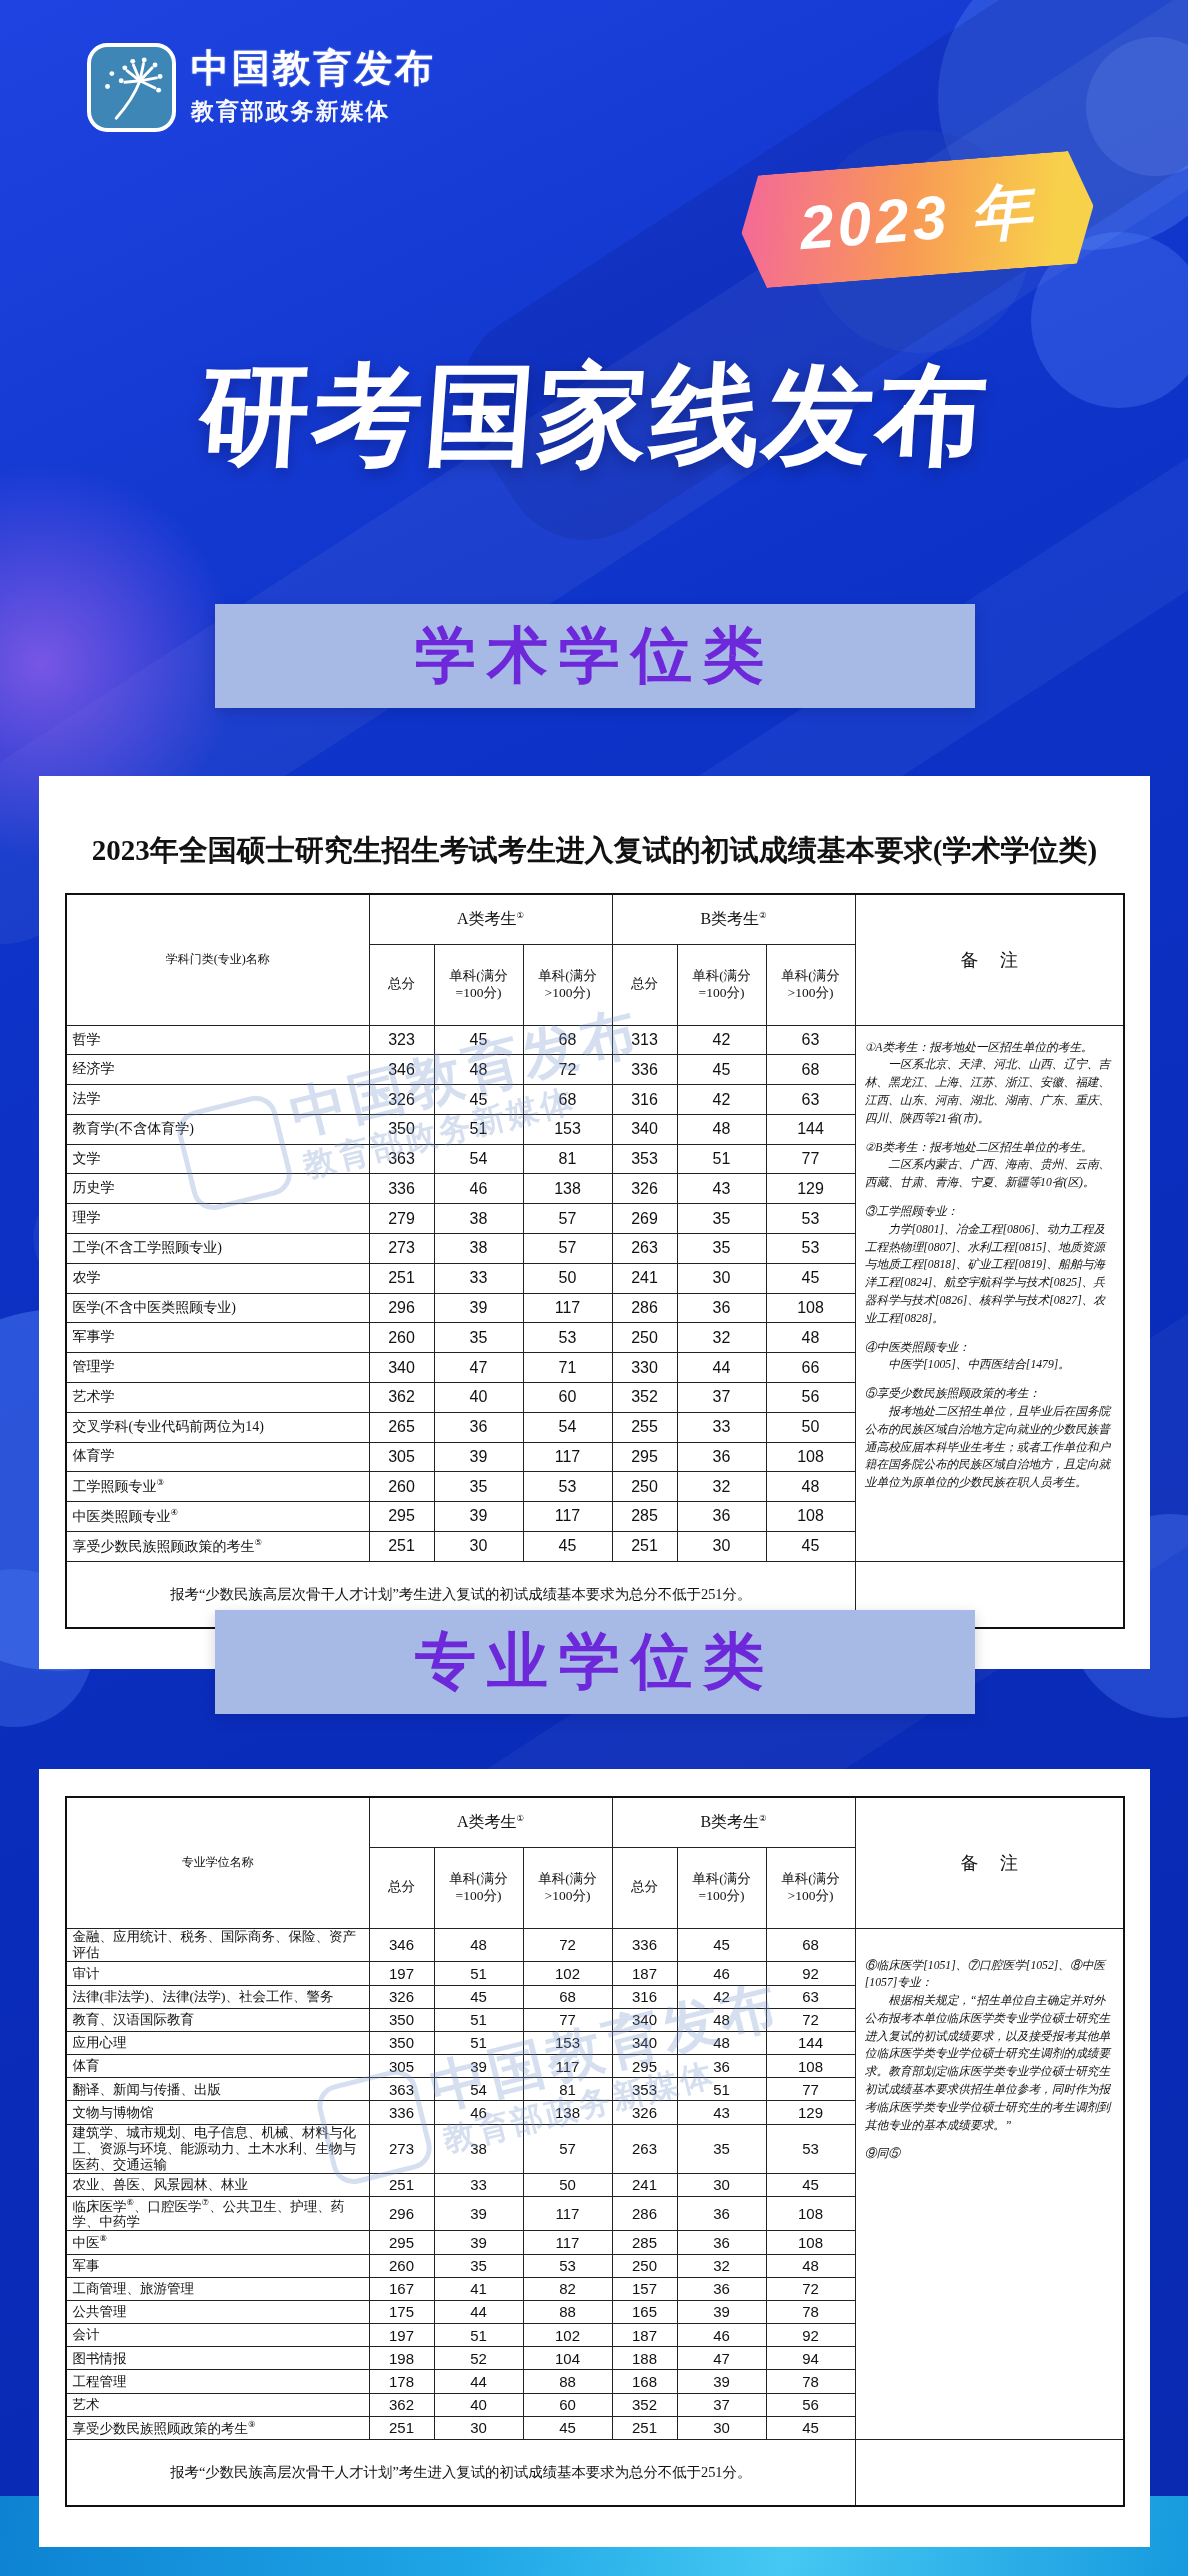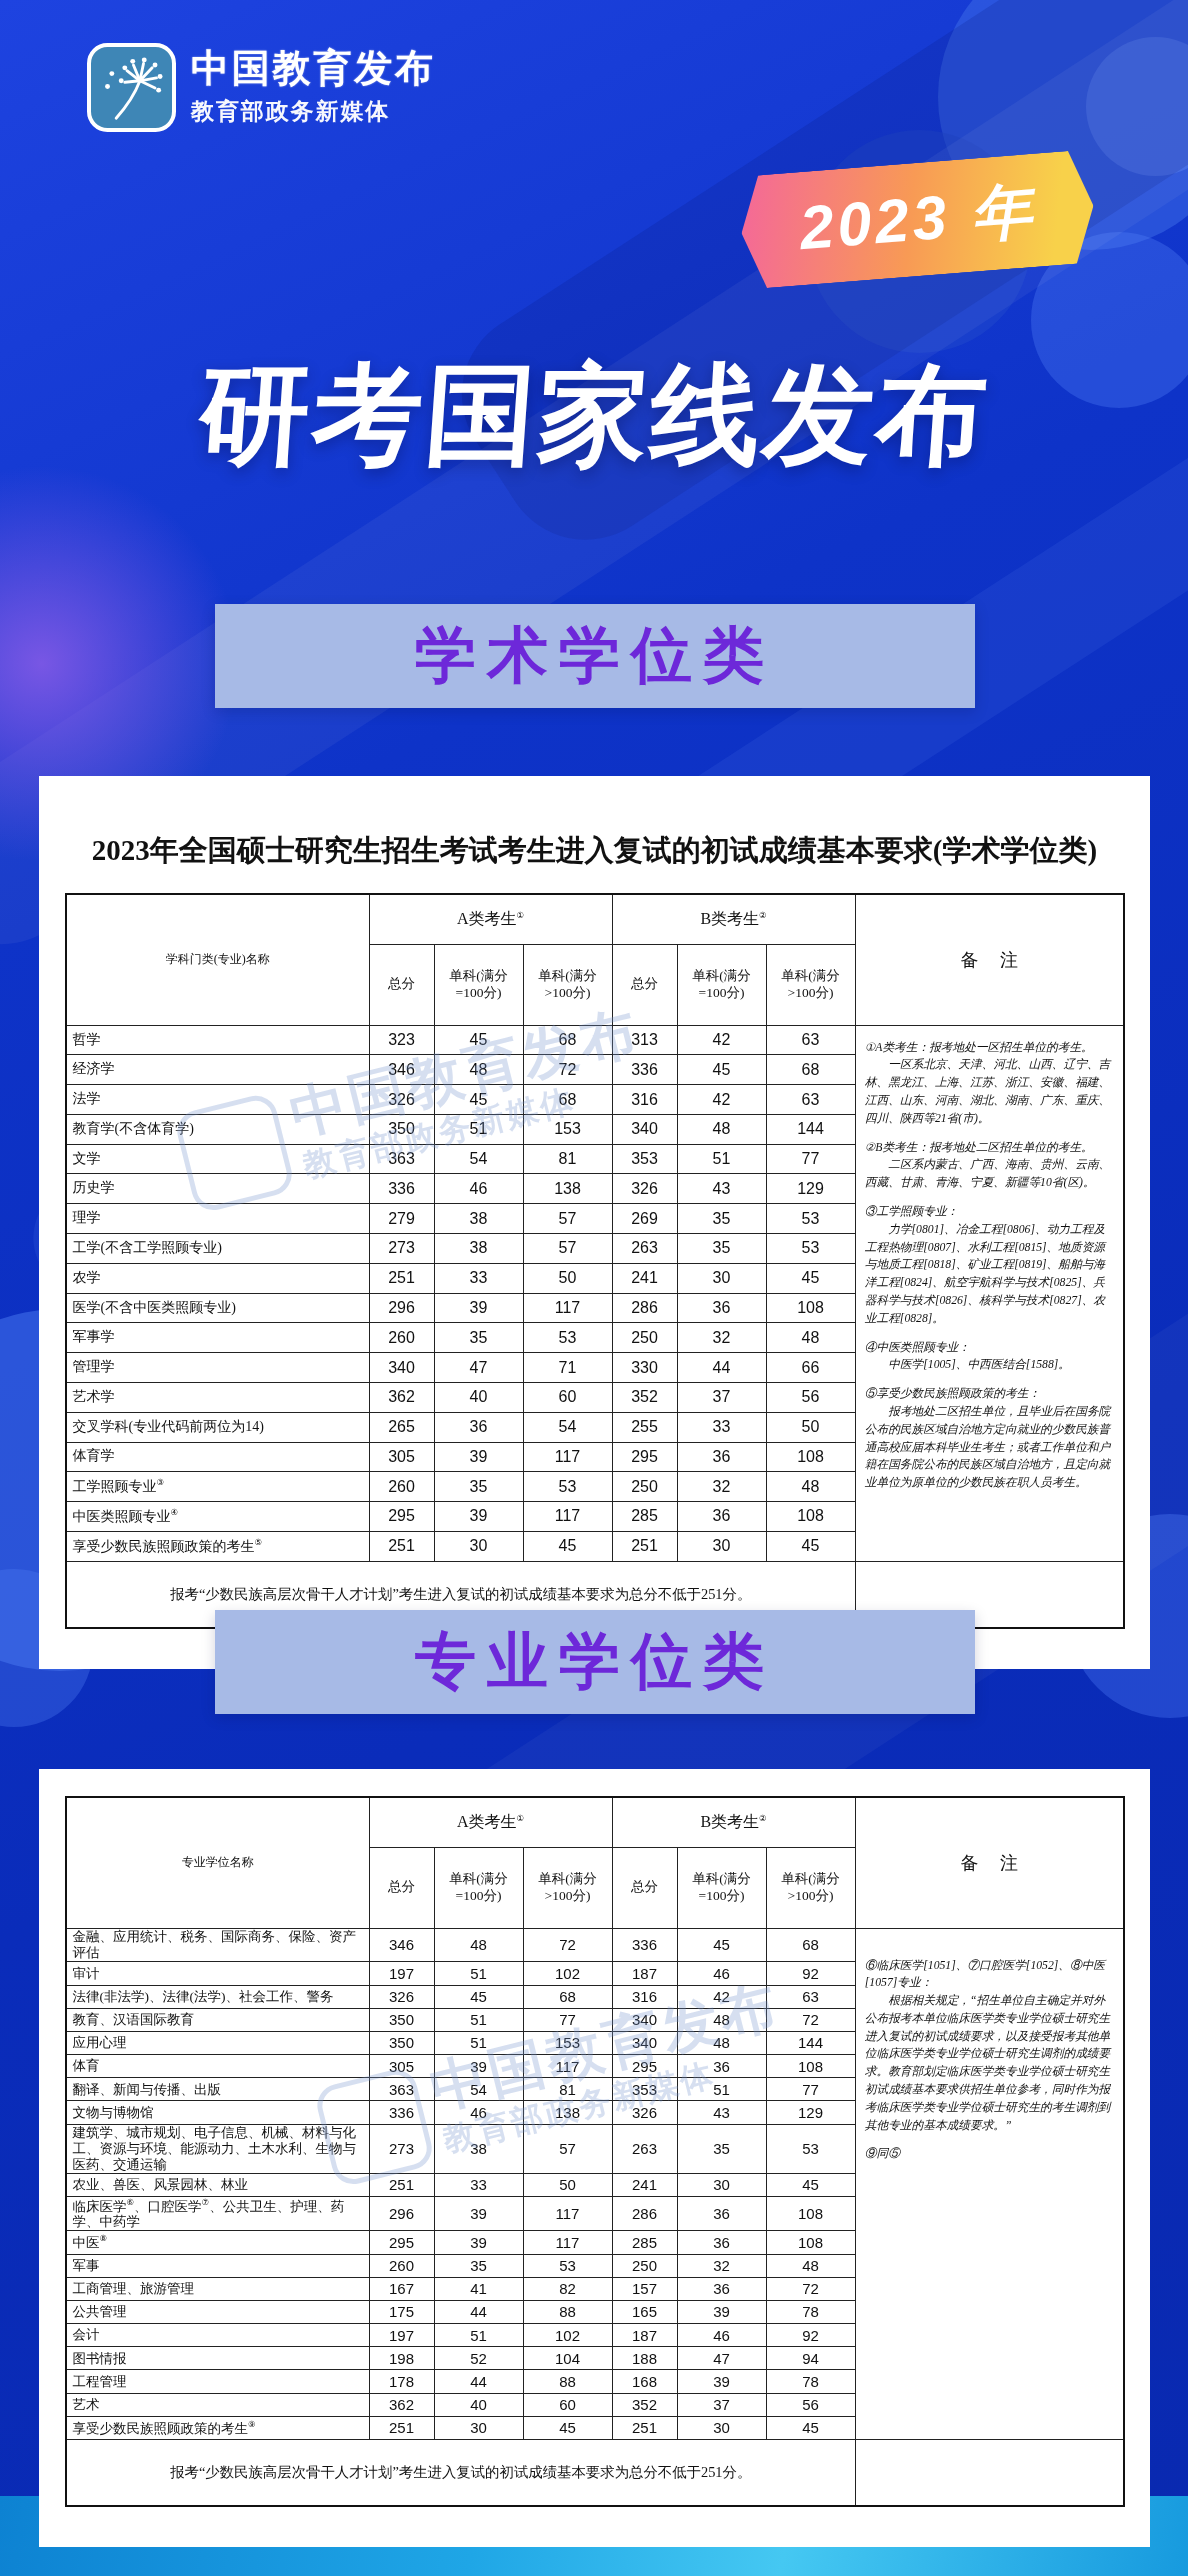--- a/index.html
+++ b/index.html
@@ -198,21 +198,21 @@
           <td class="num">42</td>
           <td class="num">63</td>
           <td class="remarks" rowspan="18">
             <p class="nh">①A类考生：报考地处一区招生单位的考生。</p>
             <p class="nb">一区系北京、天津、河北、山西、辽宁、吉林、黑龙江、上海、江苏、浙江、安徽、福建、江西、山东、河南、湖北、湖南、广东、重庆、四川、陕西等21省(市)。</p>
             <p class="nh">②B类考生：报考地处二区招生单位的考生。</p>
             <p class="nb">二区系内蒙古、广西、海南、贵州、云南、西藏、甘肃、青海、宁夏、新疆等10省(区)。</p>
             <p class="nh">③工学照顾专业：</p>
             <p class="nb">力学[0801]、冶金工程[0806]、动力工程及工程热物理[0807]、水利工程[0815]、地质资源与地质工程[0818]、矿业工程[0819]、船舶与海洋工程[0824]、航空宇航科学与技术[0825]、兵器科学与技术[0826]、核科学与技术[0827]、农业工程[0828]。</p>
             <p class="nh">④中医类照顾专业：</p>
-            <p class="nb">中医学[1005]、中西医结合[1588]。</p>
+            <p class="nb">中医学[1005]、中西医结合[1479]。</p>
             <p class="nh">⑤享受少数民族照顾政策的考生：</p>
             <p class="nb">报考地处二区招生单位，且毕业后在国务院公布的民族区域自治地方定向就业的少数民族普通高校应届本科毕业生考生；或者工作单位和户籍在国务院公布的民族区域自治地方，且定向就业单位为原单位的少数民族在职人员考生。</p>
           </td>
         </tr>
         <tr>
           <td class="name">经济学</td>
           <td class="num">346</td>
           <td class="num">48</td>
           <td class="num">72</td>
           <td class="num">336</td>

